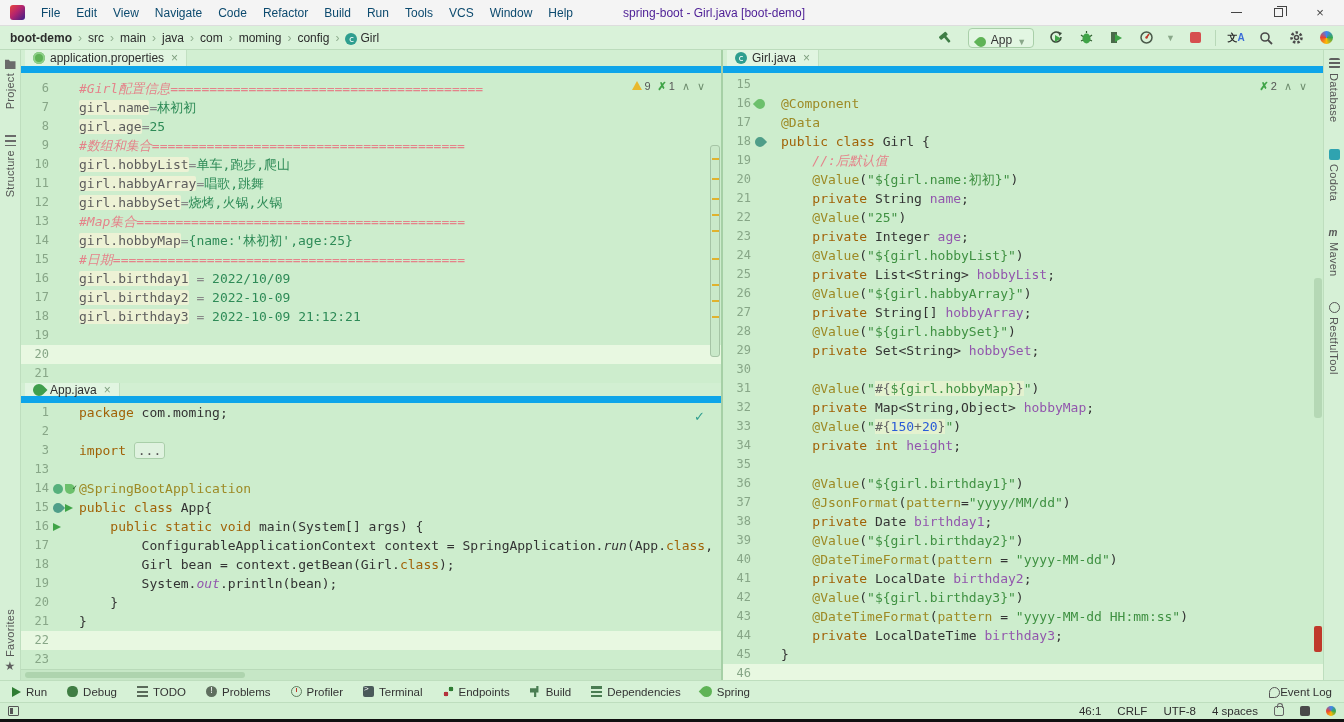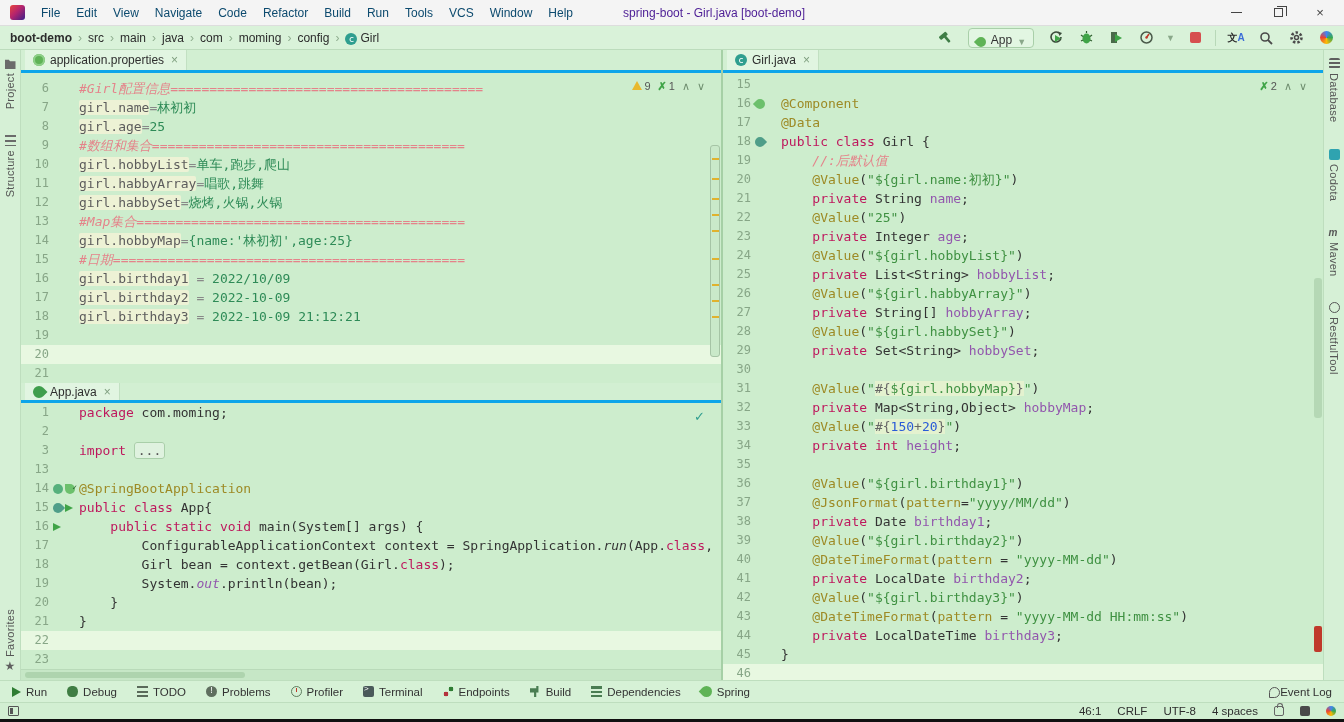--- a/index.html
+++ b/index.html
@@ -52,21 +52,21 @@
   .si-codota{background:#2fa3b0;border-radius:2px}
   .si-maven{color:#555;font-weight:bold;font-style:italic;font-size:10px;line-height:11px}
   .si-restful{border:1.5px solid #555;border-radius:50%}
   .stripe .bottom-group{margin-top:auto;display:flex;flex-direction:column;align-items:center;gap:4px}
 
   .editor-area{flex:1;display:flex;min-width:0}
   .col-left{width:700px;display:flex;flex-direction:column}
   .splitter{width:2px;background:#a6d0a6}
   .col-right{flex:1;display:flex;flex-direction:column;min-width:0}
 
-  .tabbar{height:23px;background:#d2efd2;border-bottom:3px solid #0ea5e9;display:flex;align-items:stretch;padding-left:4px}
+  .tabbar{height:23px;background:#d2efd2;border-bottom:7px solid #0ea5e9;display:flex;align-items:stretch;padding-left:4px}
   .tab{display:flex;align-items:center;gap:5px;background:#e1f5e1;padding:0 8px;font-size:12px;color:#2e2e2e;border-right:1px solid #c2e0c2}
   .tab .close{color:#7f9f7f;font-size:12px;margin-left:2px}
   .ticon{width:12px;height:12px;display:inline-block;position:relative}
   .ti-spring{background:#5fb356;border-radius:50%;box-shadow:inset 0 0 0 2px #8fd08a}
   .ti-boot{background:#3f9e4c;border-radius:50% 0 50% 50%;transform:rotate(45deg)}
   .ti-class{background:#2f9e8f;border-radius:50%;color:#fff;font-size:9px;line-height:12px;text-align:center;font-family:"DejaVu Sans Mono",monospace}
 
   .editor{position:relative;background:#cdedcd;font-family:"DejaVu Sans Mono",monospace;font-size:13px;line-height:19px;overflow:hidden}
   #props-editor{height:310px;padding-top:6px}
   #app-editor{flex:1}
@@ -83,21 +83,21 @@
 
   .gi{display:inline-block}
   .gi-run{width:0;height:0;border-left:8px solid #3fa447;border-top:4.5px solid transparent;border-bottom:4.5px solid transparent}
   .gi-bean{width:10px;height:10px;background:#6cc06c;border-radius:0 50% 50% 50%;transform:rotate(-45deg)}
   .gi-bean2{width:10px;height:10px;background:#4f9e89;border-radius:50% 0 50% 50%;transform:rotate(45deg)}
   .gi-boot{width:10px;height:10px;background:#56b07c;border-radius:50%}
   .gi-beancheck{width:10px;height:10px;background:#6cc06c;border-radius:0 50% 50% 50%;position:relative}
   .gi-beancheck:after{content:"✓";position:absolute;right:-2px;top:-6px;font-size:8px;color:#2e5e2e}
 
   
-  .tok-k{color:#be185d}
+  .tok-k{color:#a16207}
   .tok-p{color:#333}
   .tok-a{color:#9d8a25}
   .tok-ap{color:#9d8a25}
   .tok-s{color:#3f9142}
   .tok-f{color:#9257ad}
   .tok-c{color:#e4838a;font-style:italic}
   .tok-m{color:#333;font-style:italic}
   .tok-sf{color:#9257ad;font-style:italic}
   .tok-fold{background:#dff2df;border:1px solid #a9cfa9;border-radius:3px;padding:0 3px;color:#555}
   .tok-key{color:#5c5c5c;background:#edf2d5;border-radius:2px}

